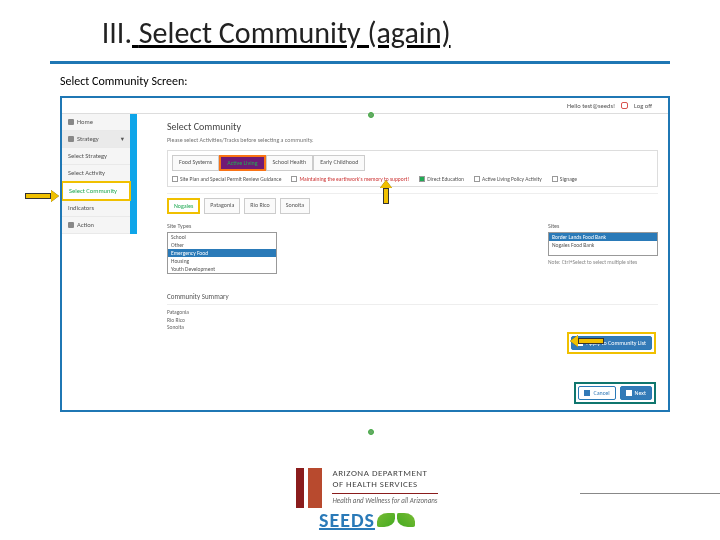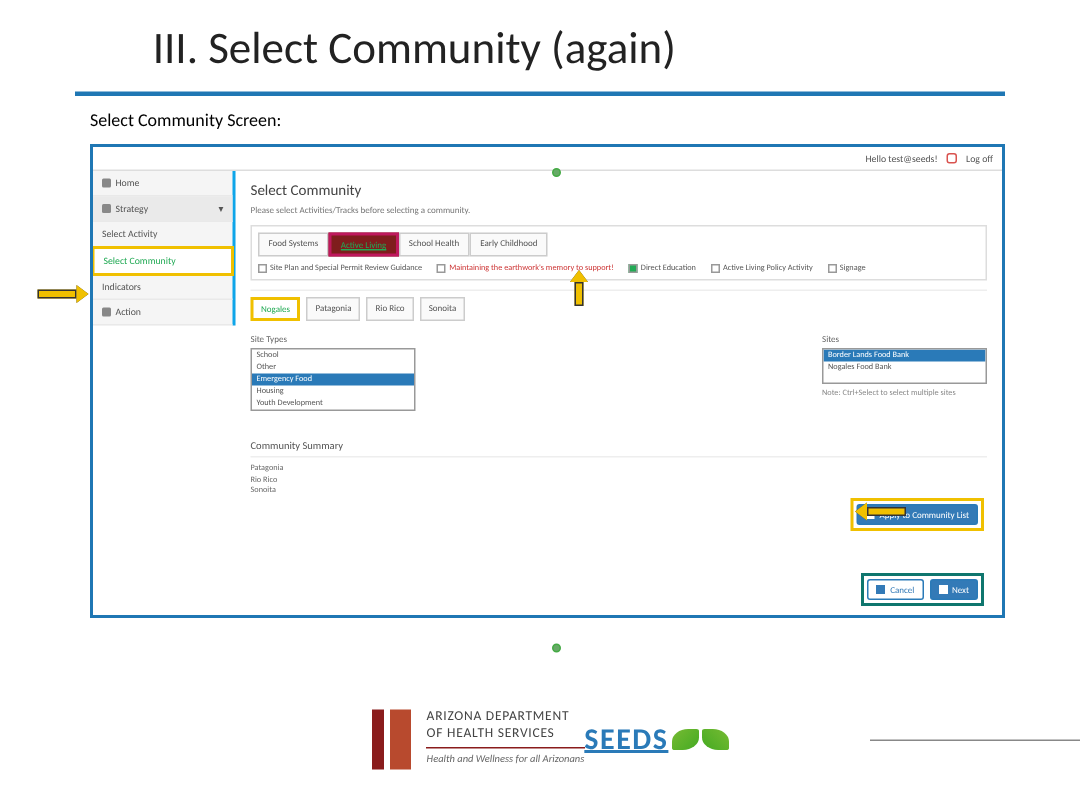--- a/index.html
+++ b/index.html
@@ -1,47 +1,47 @@
 <!DOCTYPE html>
 <html><head>
 <meta charset="utf-8">
 <style>
   * { box-sizing: border-box; margin: 0; padding: 0; }
   html, body { width: 720px; height: 540px; font-family: Calibri, Arial, sans-serif; background: #fff; }
 
   .slide { position: relative; width: 720px; height: 540px; }
 
   
-  .title-wrap { padding: 14px 50px 6px 90px; }
+  .title-wrap { padding: 14px 50px 6px 90px; text-decoration: underline; }
   .title { font-size: 30px; color: #222; }
   .title-num { display:inline-block; width:42px; text-align:right; }
   .title-rule { height: 3px; background: #1F77B4; margin: 4px 50px 0 50px; }
 
   
   .subtitle-row { padding: 10px 50px 2px 60px; font-size: 12px; font-weight: normal; }
 
   
   .shot { position: relative; margin: 6px 50px 0 60px; height: 316px; border: 2px solid #1F77B4; background: #fff; font-size: 6.5px; color: #555; overflow: hidden; }
-  .topbar { position: absolute; top:0; left:0; right:0; height:16px; border-bottom:1px solid #ddd; display:flex; justify-content:flex-end; align-items:center; gap:6px; padding:0 6px; }
+  .topbar { position: absolute; top:0; left:0; right:0; height:16px; border-bottom:1px solid #ddd; display:flex; justify-content:flex-end; align-items:center; gap:6px; padding:0 16px; }
   .logoff-ic { width:7px;height:7px;border:1px solid #d9534f;border-radius:2px; }
 
-  .sidebar { position:absolute; top:16px; left:0; width:95px; background:#f5f5f5; border-right:2px solid #0ea5e9; }
+  .sidebar { position:absolute; top:16px; left:0; width:75px; background:#f5f5f5; border-right:7px solid #0ea5e9; }
   .sb-item { padding:4px 6px; border-bottom:1px solid #e9e9e9; display:flex; align-items:center; gap:3px; }
   .sb-item.active { background:#fff; color:#2a5; border:2px solid #f0c000; margin:-1px; }
   .sb-ic { width:6px;height:6px;background:#888;border-radius:1px; }
   .sb-item.hl { background:#eaeaea; }
 
   .main { position:absolute; top:16px; left:95px; right:0; bottom:0; padding:6px 10px; }
   .h1 { font-size:10px; color:#444; margin-bottom:3px; }
   .sub { font-size:6px; color:#777; margin-bottom:6px; }
 
   .tracks { border:1px solid #ddd; padding:4px; margin-bottom:6px; }
   .tabs { display:flex; gap:0; font-size:6px; margin-bottom:5px; }
   .tab { padding:2px 6px; border:1px solid #ccc; background:#fafafa; }
-  .tab.sel { border:2px solid #be185d; background:#7f1d1d; color:#2a5;text-decoration:underline; }
+  .tab.sel { border:2px solid #f97316; background:#701a75; color:#2a5; }
   .chk-row { display:flex; gap:10px; align-items:center; font-size:5.5px; flex-wrap:nowrap; }
   .chk { width:6px;height:6px;border:1px solid #999;flex:0 0 auto; }
   .chk.ck { background:#2a5; }
   .chk-t { white-space:nowrap; }
   .chk-t.bad { color:#c33; }
   .chk-wrap{display:flex;align-items:center;gap:2px;}
 
   .sect { font-size:7px; color:#555; margin:6px 0 3px; }
   .rule{ height:1px;background:#eee;margin-bottom:4px;}
   .cities { display:flex; gap:4px; font-size:6px; }
@@ -73,21 +73,21 @@
   .arrow.left .shaft{ left:8px; right:0; }
   .arrow.left .head{ left:0; right:auto; border-left:none; border-right:8px solid #f0c000; }
   .arrow.up { width:12px; height:24px; }
   .arrow.up .shaft{ top:8px; bottom:0; left:3px; right:3px; height:auto; width:6px; }
   .arrow.up .head{ top:0; left:0; right:auto; border:none; border-left:6px solid transparent;border-right:6px solid transparent;border-bottom:8px solid #f0c000; }
 
   
   .dot{ position:absolute; width:6px;height:6px;border-radius:50%;background:#6a6;border:1px solid #4a4; }
 
   
-  .footer{ position:absolute; left:50px; right:36px; bottom:22px; height:50px; display:flex; justify-content:center; align-items:center; }
+  .footer{ position:absolute; left:50px; right:36px; bottom:22px; height:50px; display:flex; justify-content:flex-start; align-items:center;flex-direction:column; }
   .adhs { display:flex; align-items:flex-start; gap:8px; }
   .adhs-mark{ width:28px;height:40px; display:flex;}
   .bar1{width:8px;background:#8a1c1c;}
   .bar2{width:4px;background:#fff;}
   .bar3{width:14px;background:#b84a2e;}
   .adhs-txt{ font-size:9px; letter-spacing:0.5px; color:#444; line-height:1.2; }
   .adhs-tag{ font-size:7px; font-style:italic; color:#666; border-top:1px solid #8a1c1c; margin-top:3px; padding-top:2px; }
   .seeds{ display:flex; align-items:center; gap:2px; font-size:20px; color:#2a7ab8; letter-spacing:1px; font-weight:600;text-decoration:underline; }
   .leaf{ width:18px;height:14px;border-radius:60% 10% 60% 10%; background:linear-gradient(135deg,#7b3,#4a2);}
   .seeds-rule{ width:140px;height:1px;background:#888; position:absolute; right:0; bottom:46px;}
@@ -117,20 +117,23 @@
       <div class="sb-item">
           <span class="sb-ic"></span>
           <span>Home</span>
         </div>
       <div class="sb-item hl">
           <span class="sb-ic"></span>
           <span>Strategy</span>
           <span style="margin-left:auto">▾</span>
         </div>
       <div class="sb-item">
+          <span>Select Strategy</span>
+        </div>
+      <div class="sb-item">
           <span>Select Activity</span>
         </div>
       <div class="sb-item active">
           <span>Select Community</span>
         </div>
       <div class="sb-item">
           <span>Indicators</span>
         </div>
       <div class="sb-item">
           <span class="sb-ic"></span>

